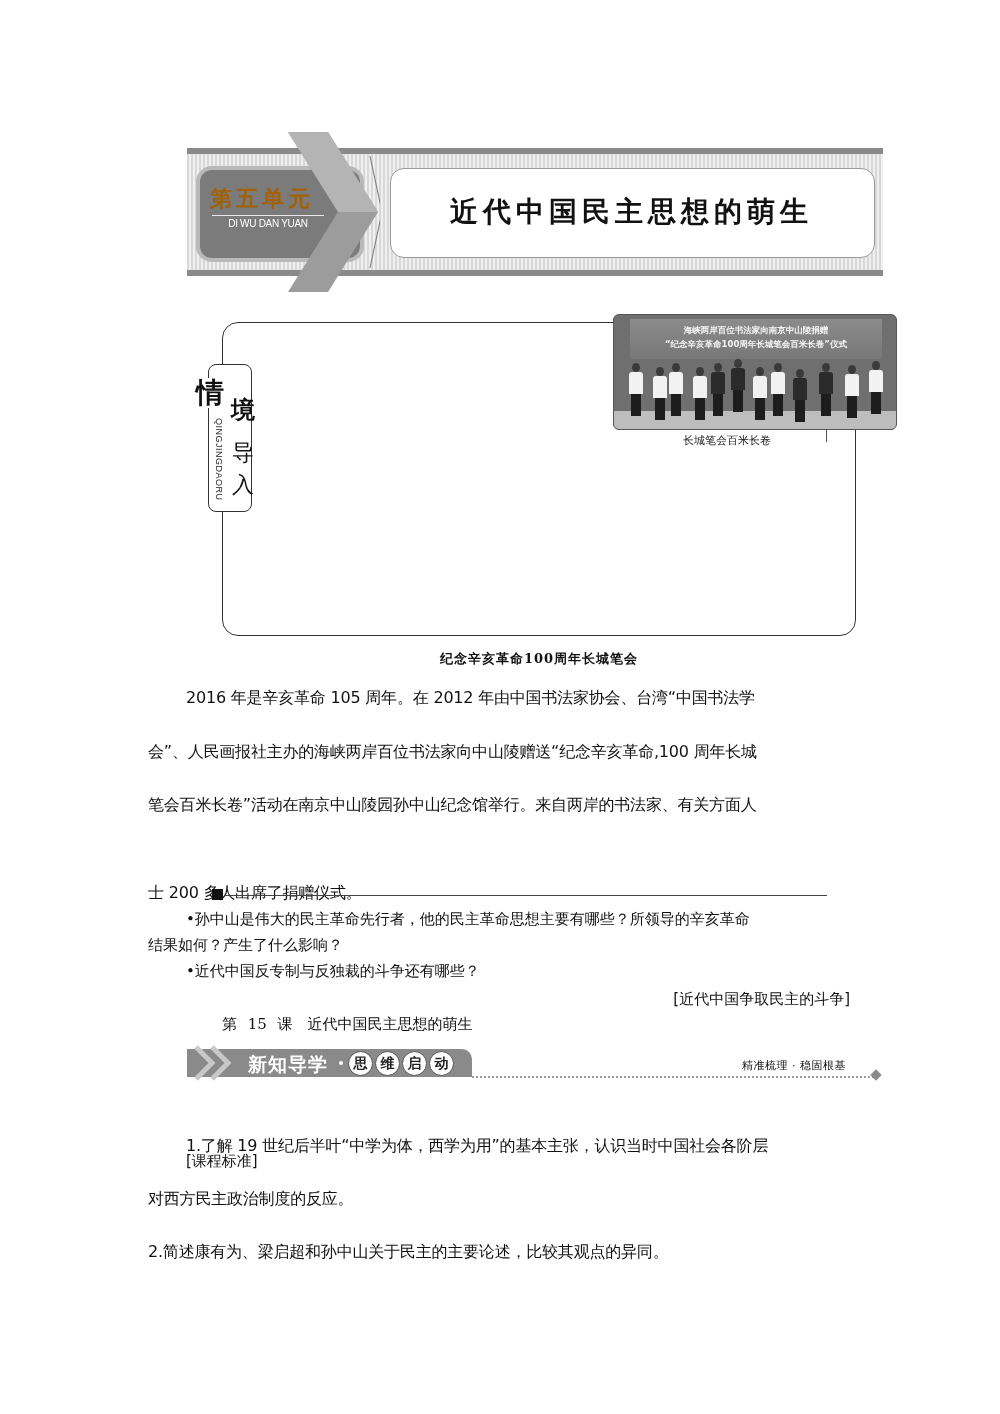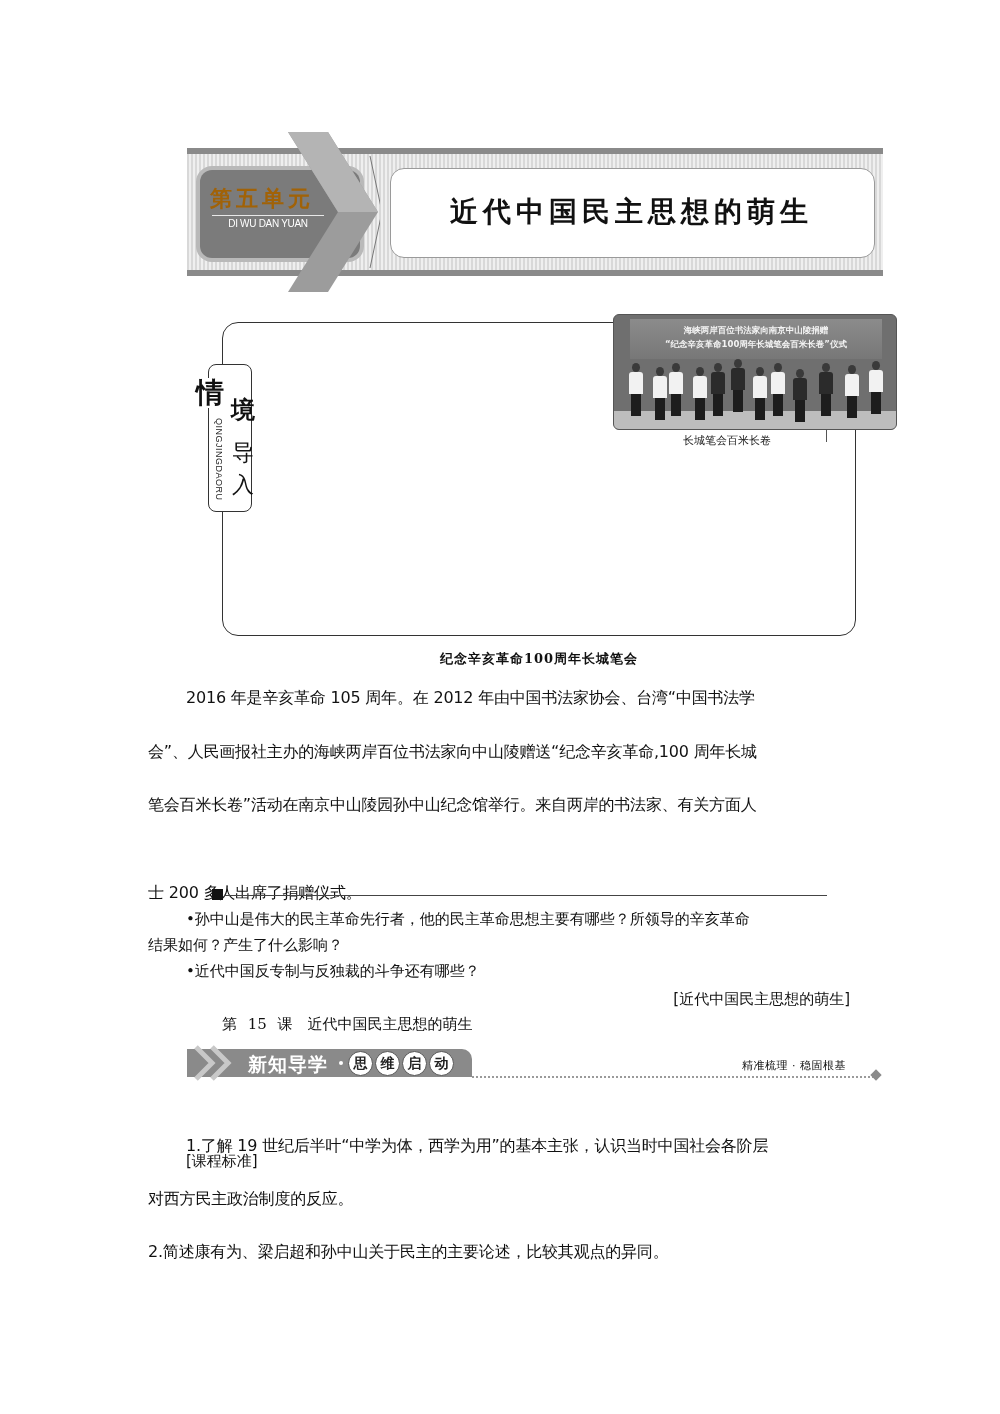--- a/index.html
+++ b/index.html
@@ -238,21 +238,21 @@
 <div class="abs para" style="left:186px; top:688px">2016 年是辛亥革命 105 周年。在 2012 年由中国书法家协会、台湾“中国书法学</div>
 <div class="abs para" style="top:742px">会”、人民画报社主办的海峡两岸百位书法家向中山陵赠送“纪念辛亥革命,100 周年长城</div>
 <div class="abs para" style="top:795px">笔会百米长卷”活动在南京中山陵园孙中山纪念馆举行。来自两岸的书法家、有关方面人</div>
 <div class="abs para" style="top:883px">士 200 多人出席了捐赠仪式。</div>
 
 <div class="abs divider-mark"></div>
 <div class="abs divider-line"></div>
 <div class="abs q-line" style="left:186px; top:910px">•孙中山是伟大的民主革命先行者，他的民主革命思想主要有哪些？所领导的辛亥革命</div>
 <div class="abs q-line" style="top:936px">结果如何？产生了什么影响？</div>
 <div class="abs q-line" style="left:186px; top:962px">•近代中国反专制与反独裁的斗争还有哪些？</div>
-<div class="abs reveal">[近代中国民主思想的萌生]</div>
+<div class="abs reveal">[近代中国争取民主的斗争]</div>
 <div class="abs lesson-title">第 15 课　近代中国民主思想的萌生</div>
 
 <div class="abs sec-bar"></div>
 <svg class="abs sec-chevrons" viewBox="0 0 50 36">
   <polyline points="4,2 20,18 4,34" fill="none" stroke="#c8c8c8" stroke-width="5"></polyline>
   <polyline points="20,2 36,18 20,34" fill="none" stroke="#c8c8c8" stroke-width="5"></polyline>
 </svg>
 <div class="abs sec-label">新知导学</div>
 <div class="abs sec-dot"></div>
 <div class="abs sec-circle" style="left:348px">思</div>

